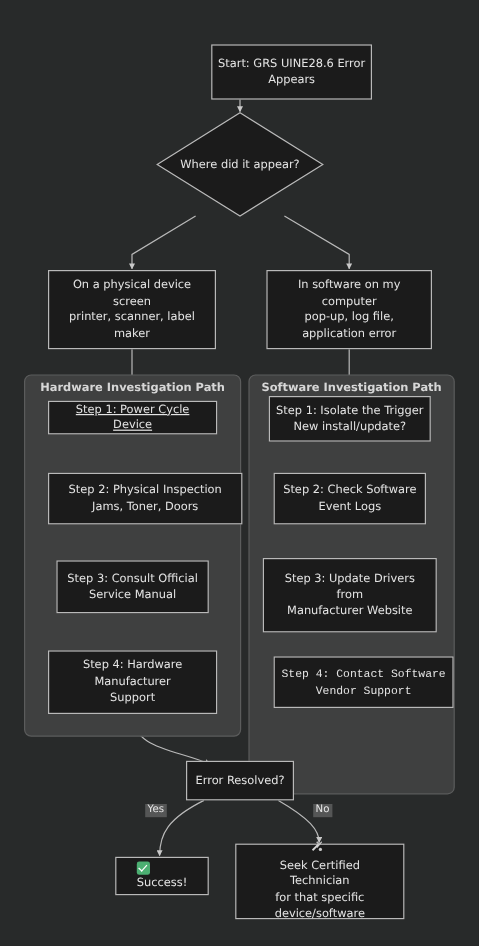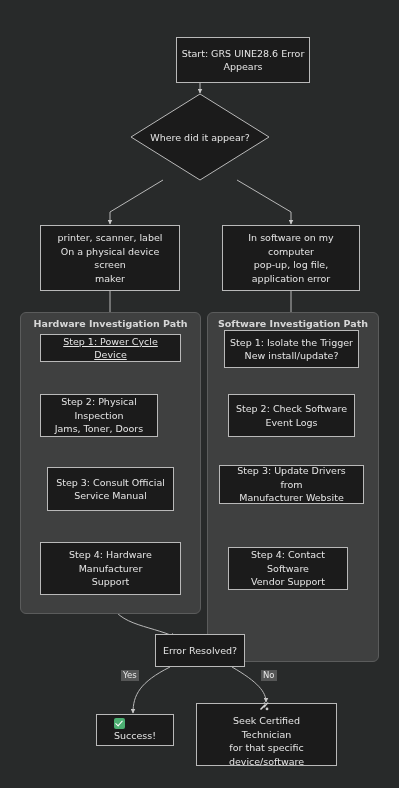--- a/index.html
+++ b/index.html
@@ -164,22 +164,22 @@
 
   <div class="diamond-wrap" style="left:130px; top:93px; width:140px; height:88px;">
     <svg width="140" height="88" viewBox="0 0 140 88">
       <polygon points="70,1 139,44 70,87 1,44" fill="#1b1b1b" stroke="#b9b9b9" stroke-width="1"></polygon>
     </svg>
     <div class="diamond-text">Where did it appear?</div>
   </div>
 
   <div class="node" style="left:40px; top:225px; width:140px; height:66px;">
     <div>
+      <span>On a physical device screen</span>
       <span>printer, scanner, label</span>
-      <span>On a physical device screen</span>
       <span>maker</span>
     </div>
   </div>
 
   <div class="node" style="left:222px; top:225px; width:138px; height:66px;">
     <div>
       <span>In software on my</span>
       <span>computer</span>
       <span>pop-up, log file,</span>
       <span>application error</span>
@@ -192,21 +192,21 @@
       <span>Path</span>
     </div>
   </div>
 
   <div class="node" style="left:40px; top:334px; width:141px; height:28px;text-decoration:underline;">
     <div>
       <span>Step 1: Power Cycle Device</span>
     </div>
   </div>
 
-  <div class="node" style="left:40px; top:394px; width:118px; height:43px;">
+  <div class="node" style="left:40px; top:394px; width:162px; height:43px;">
     <div>
       <span>Step 2: Physical Inspection</span>
       <span>Jams, Toner, Doors</span>
     </div>
   </div>
 
   <div class="node" style="left:47px; top:467px; width:127px; height:44px;">
     <div>
       <span>Step 3: Consult Official</span>
       <span>Service Manual</span>
@@ -234,29 +234,29 @@
     </div>
   </div>
 
   <div class="node" style="left:228px; top:394px; width:127px; height:43px;">
     <div>
       <span>Step 2: Check Software</span>
       <span>Event Logs</span>
     </div>
   </div>
 
-  <div class="node" style="left:219px; top:465px; width:145px; height:39px;">
+  <div class="node" style="left:219px; top:465px; width:145px; height:62px;">
     <div>
       <span>Step 3: Update Drivers</span>
       <span>from</span>
       <span>Manufacturer Website</span>
     </div>
   </div>
 
-  <div class="node" style="left:228px; top:547px; width:120px; height:43px;">
+  <div class="node" style="left:228px; top:547px; width:150px; height:43px;font-family:Liberation Mono, monospace;">
     <div>
       <span>Step 4: Contact Software</span>
       <span>Vendor Support</span>
     </div>
   </div>
 
   <div class="node" style="left:155px; top:634px; width:90px; height:33px;">
     <div>
       <span>Error Resolved?</span>
     </div>

